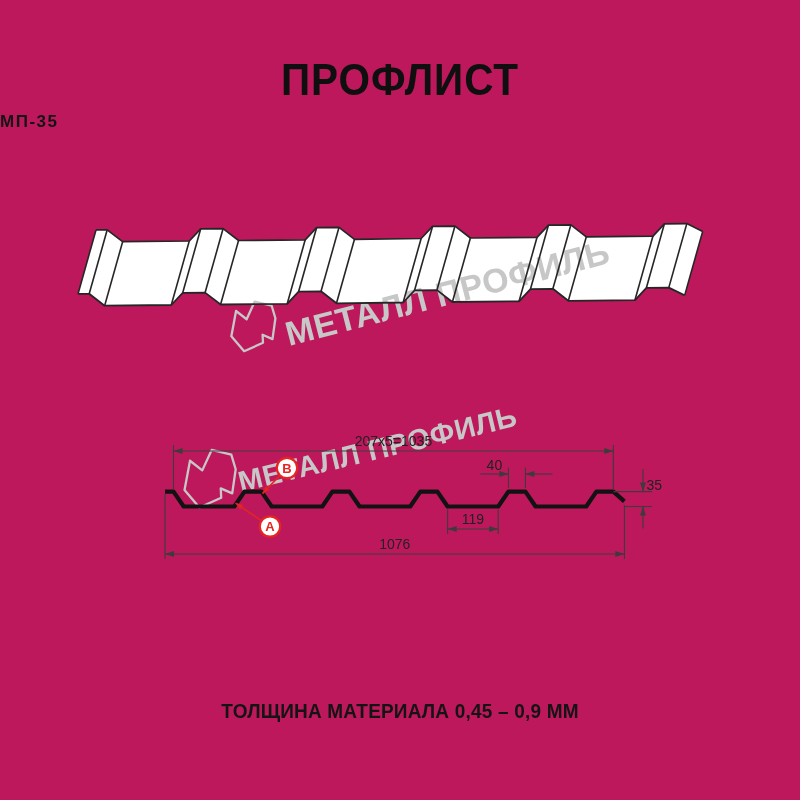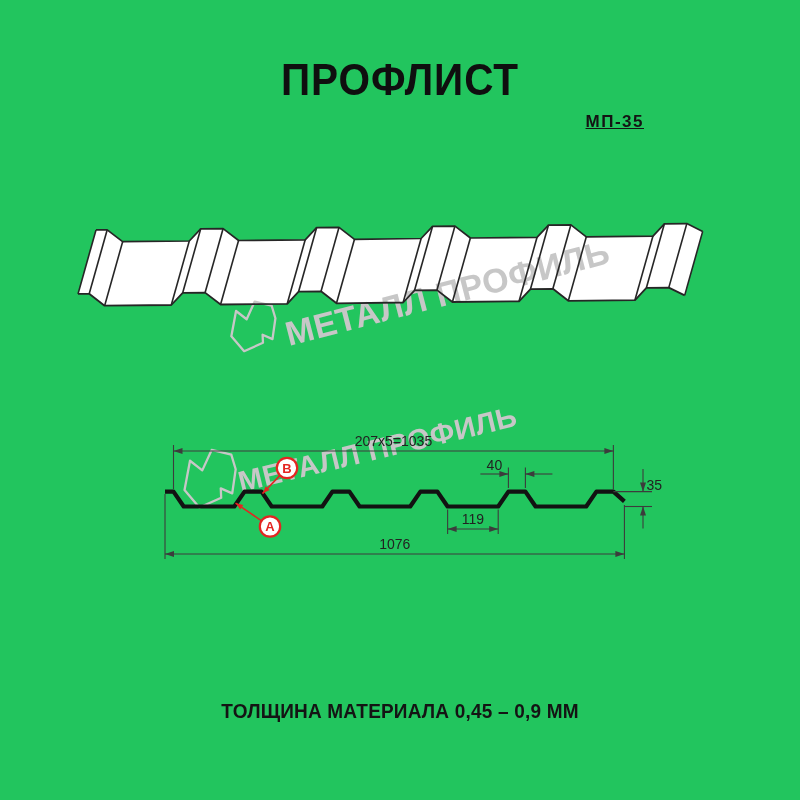--- a/index.html
+++ b/index.html
@@ -1,22 +1,22 @@
 <!DOCTYPE html>
 <html><head>
 <meta charset="utf-8">
 <style>
   html,body{margin:0;padding:0;background:#ffffff;}
-  .page{position:relative;width:800px;height:800px;background:#22c55e;overflow:hidden;
+  .page{position:relative;width:800px;height:800px;background:#be185d;overflow:hidden;
         font-family:"Liberation Sans",sans-serif;color:#111;}
   .title{position:absolute;top:54px;left:0;width:800px;text-align:center;
          font-size:45px;font-weight:bold;letter-spacing:1px;color:#0f0f0f;
          transform:scaleX(.9);transform-origin:center;}
-  .subtitle{position:absolute;top:112px;left:0;width:644px;text-align:right;
-            font-size:17px;font-weight:bold;letter-spacing:1.5px;color:#141414;text-decoration:underline;}
+  .subtitle{position:absolute;top:112px;left:0;width:644px;text-align:left;
+            font-size:17px;font-weight:bold;letter-spacing:1.5px;color:#141414;}
   .footer{position:absolute;top:700px;left:0;width:800px;text-align:center;
           font-size:20px;font-weight:bold;letter-spacing:.2px;color:#141414;
           transform:scaleX(.95);transform-origin:center;}
   svg{position:absolute;left:0;top:0;}
   svg text{font-family:"Liberation Sans",sans-serif;}
 </style>
 </head>
 <body>
 
 <div class="page">

